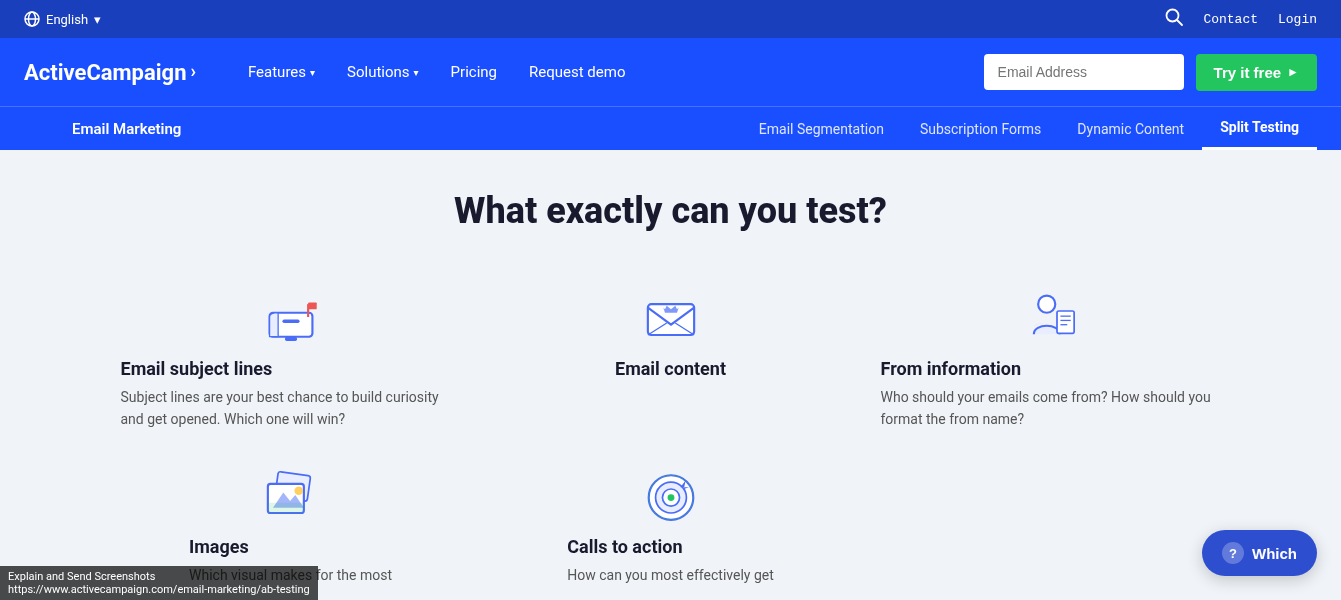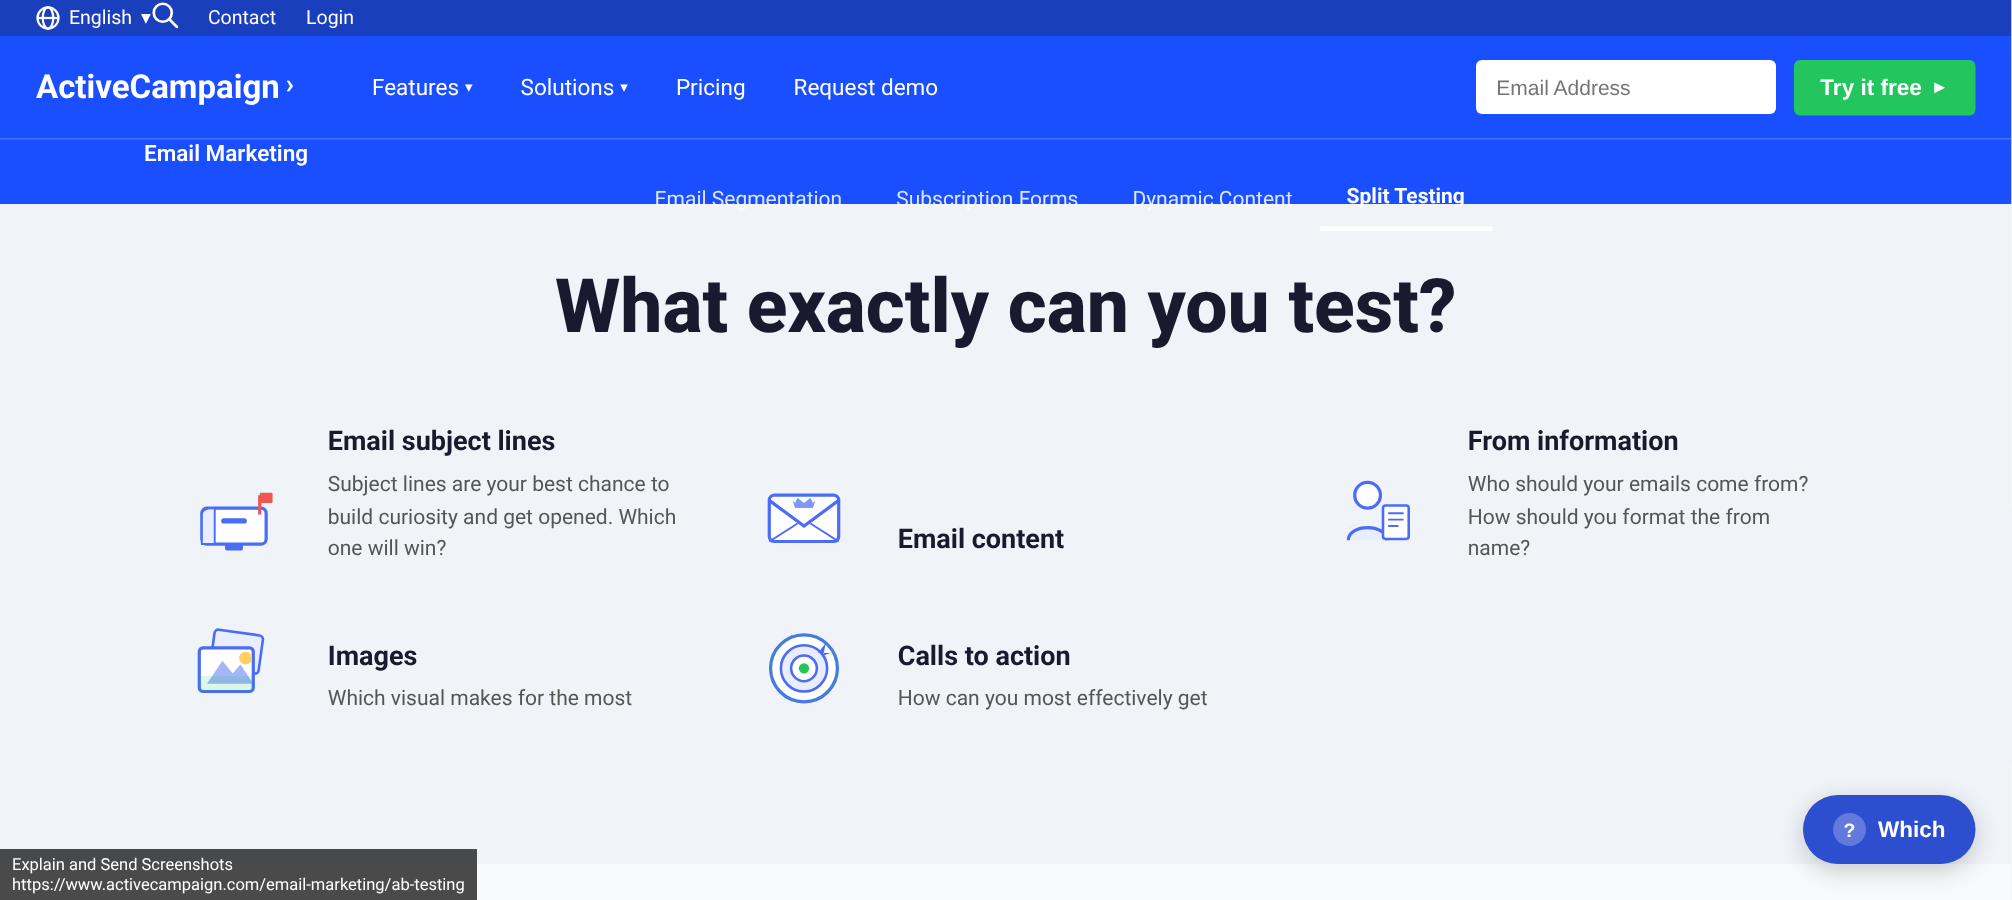--- a/index.html
+++ b/index.html
@@ -3,25 +3,26 @@
   <meta charset="utf-8">
   <style>
     * { box-sizing: border-box; margin: 0; padding: 0; }
     body { font-family: -apple-system, BlinkMacSystemFont, 'Segoe UI', Roboto, sans-serif; background: #f8f9fa; }
 
     
     .top-bar {
       background: #1a3fbd;
       display: flex;
       align-items: center;
+      justify-content: space-between;
       padding: 0 24px;
-      height: 24px;
+      height: 38px;
     }
     .top-bar-left { display: flex; align-items: center; gap: 6px; color: white; font-size: 13px; cursor: pointer; }
-    .top-bar-right { display: flex; align-items: center; gap: 20px; }
+    .top-bar-right { display: flex; align-items: center; gap: 20px; font-family: Liberation Mono, monospace; }
     .top-bar-right a { color: white; text-decoration: none; font-size: 13px; }
 
     
     .main-nav {
       background: #1a4fff;
       display: flex;
       align-items: center;
       padding: 0 24px;
       height: 68px;
       gap: 0;
@@ -74,24 +75,23 @@
       align-items: center;
       gap: 6px;
     }
     .try-btn .arrow { font-size: 12px; }
 
     
     .sub-nav {
       background: #1a4fff;
       display: flex;
       align-items: center;
-      padding: 0 24px 0 96px;
+      padding: 0 24px 0 72px;
       height: 44px;
       border-top: 1px solid rgba(255,255,255,0.2);
-      flex-direction: column;
     }
     .sub-nav-left {
       color: white;
       font-size: 15px;
       font-weight: 600;
       margin-right: auto;
     }
     .sub-nav-links { display: flex; align-items: center; gap: 0; }
     .sub-nav-link {
       color: rgba(255,255,255,0.85);
@@ -108,39 +108,40 @@
     }
 
     
     .main-content {
       background: #f0f4f8;
       min-height: 440px;
       padding: 40px 20px 30px;
     }
     .page-heading {
       text-align: center;
-      font-size: 50px;
+      font-size: 36px;
       font-weight: 800;
       color: #1a1a2e;
       margin-bottom: 50px;
     }
 
     
     .features-grid {
       display: grid;
       grid-template-columns: repeat(3, 1fr);
       gap: 30px 40px;
       max-width: 1100px;
       margin: 0 auto;
     }
     .feature-card {
       display: flex;
-      align-items: flex-end;
-      gap: 28px;
+      align-items: center;
+      gap: 6px;
       background: transparent;
+      flex-direction: column;
     }
     .feature-icon {
       width: 70px;
       height: 70px;
       flex-shrink: 0;
       display: flex;
       align-items: center;
       justify-content: center;
     }
     .feature-text h3 {

